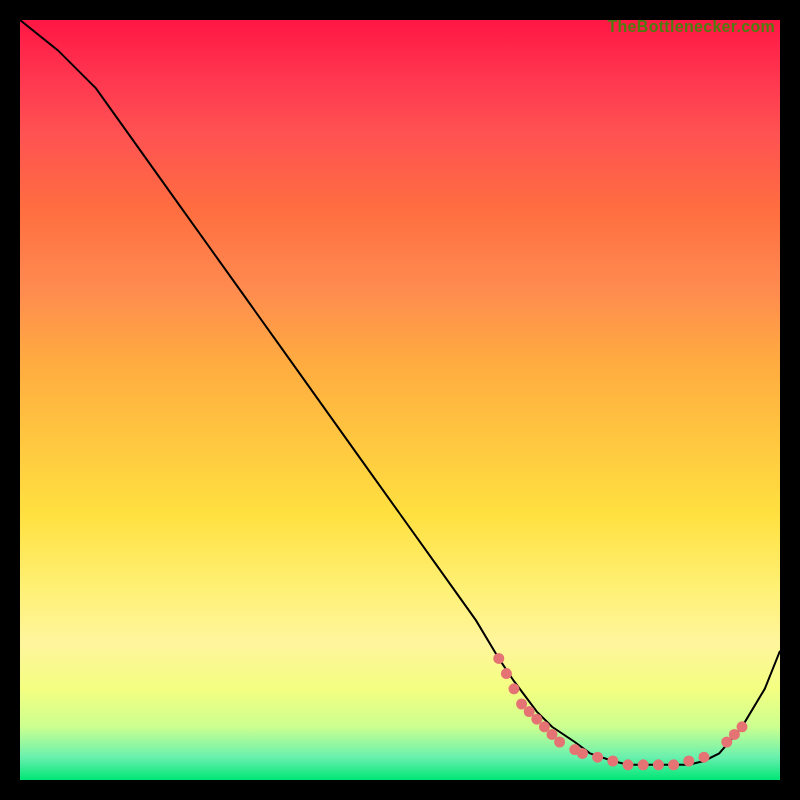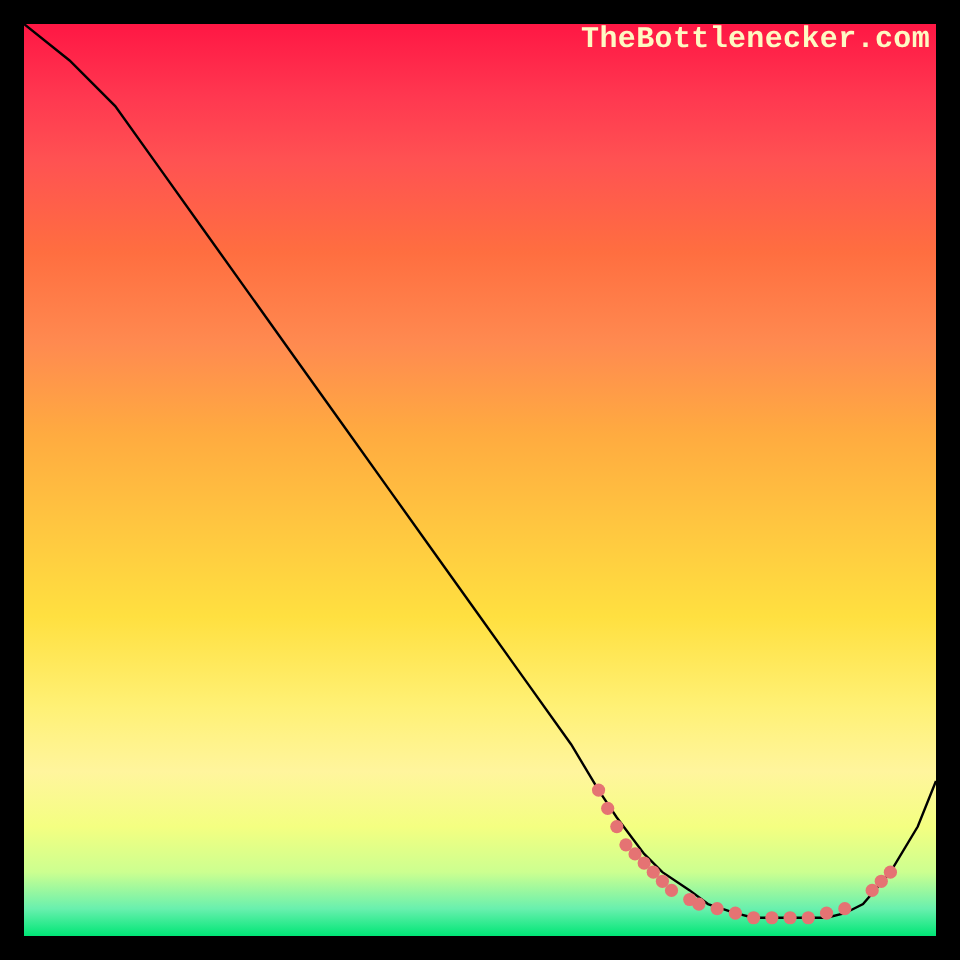--- a/index.html
+++ b/index.html
@@ -39,24 +39,24 @@
         #f4ff81 88%,
         #ccff90 93%,
         #69f0ae 97%,
         #00e676 100%
       );
     }
     .watermark {
       position: absolute;
       right: 5px;
       top: -2px;
-      font-family: Liberation Mono, monospace;
-      font-size: 25px;
+      font-family: Liberation Sans, sans-serif;
+      font-size: 16px;
       font-weight: bold;
-      color: #fef9c3;
+      color: #4d7c0f;
       letter-spacing: 0.3px;
     }
     svg.curve-layer {
       position: absolute;
       left: 0;
       top: 0;
       width: 760px;
       height: 760px;
       pointer-events: none;
     }

